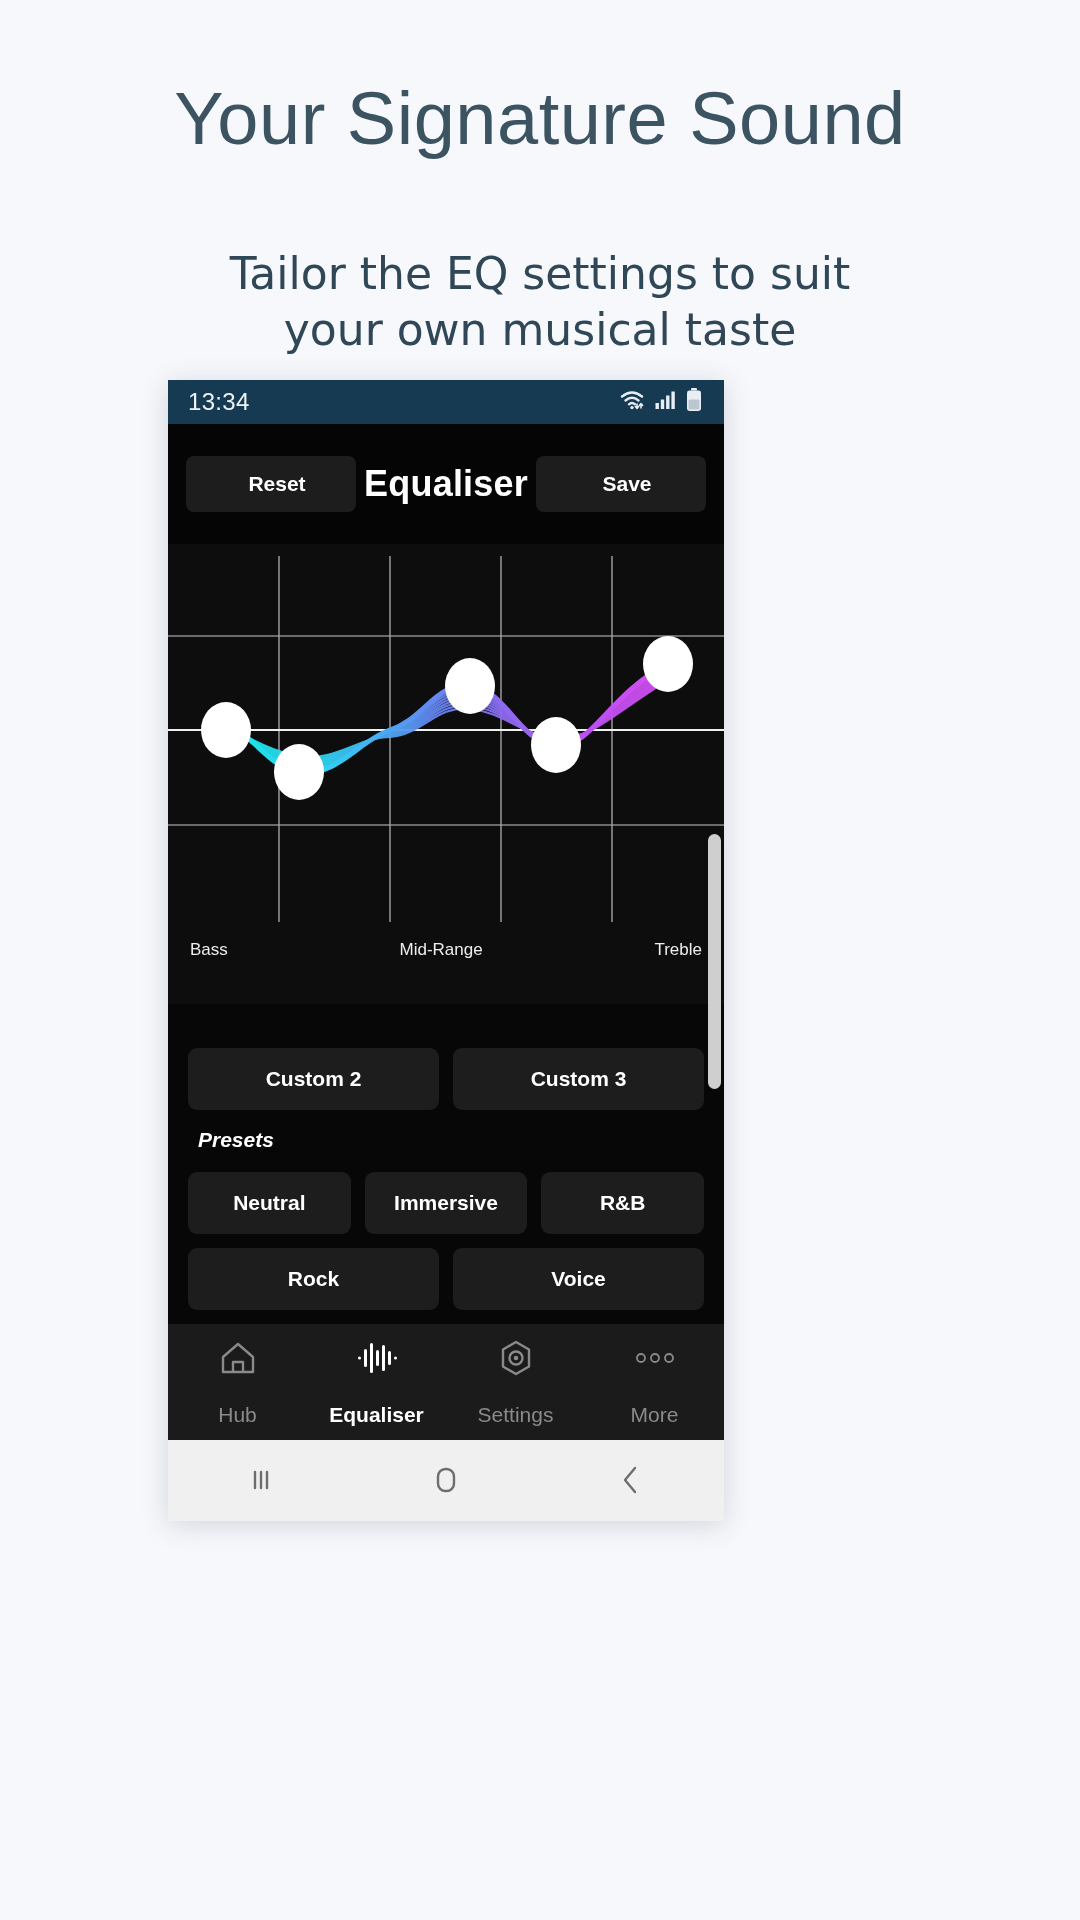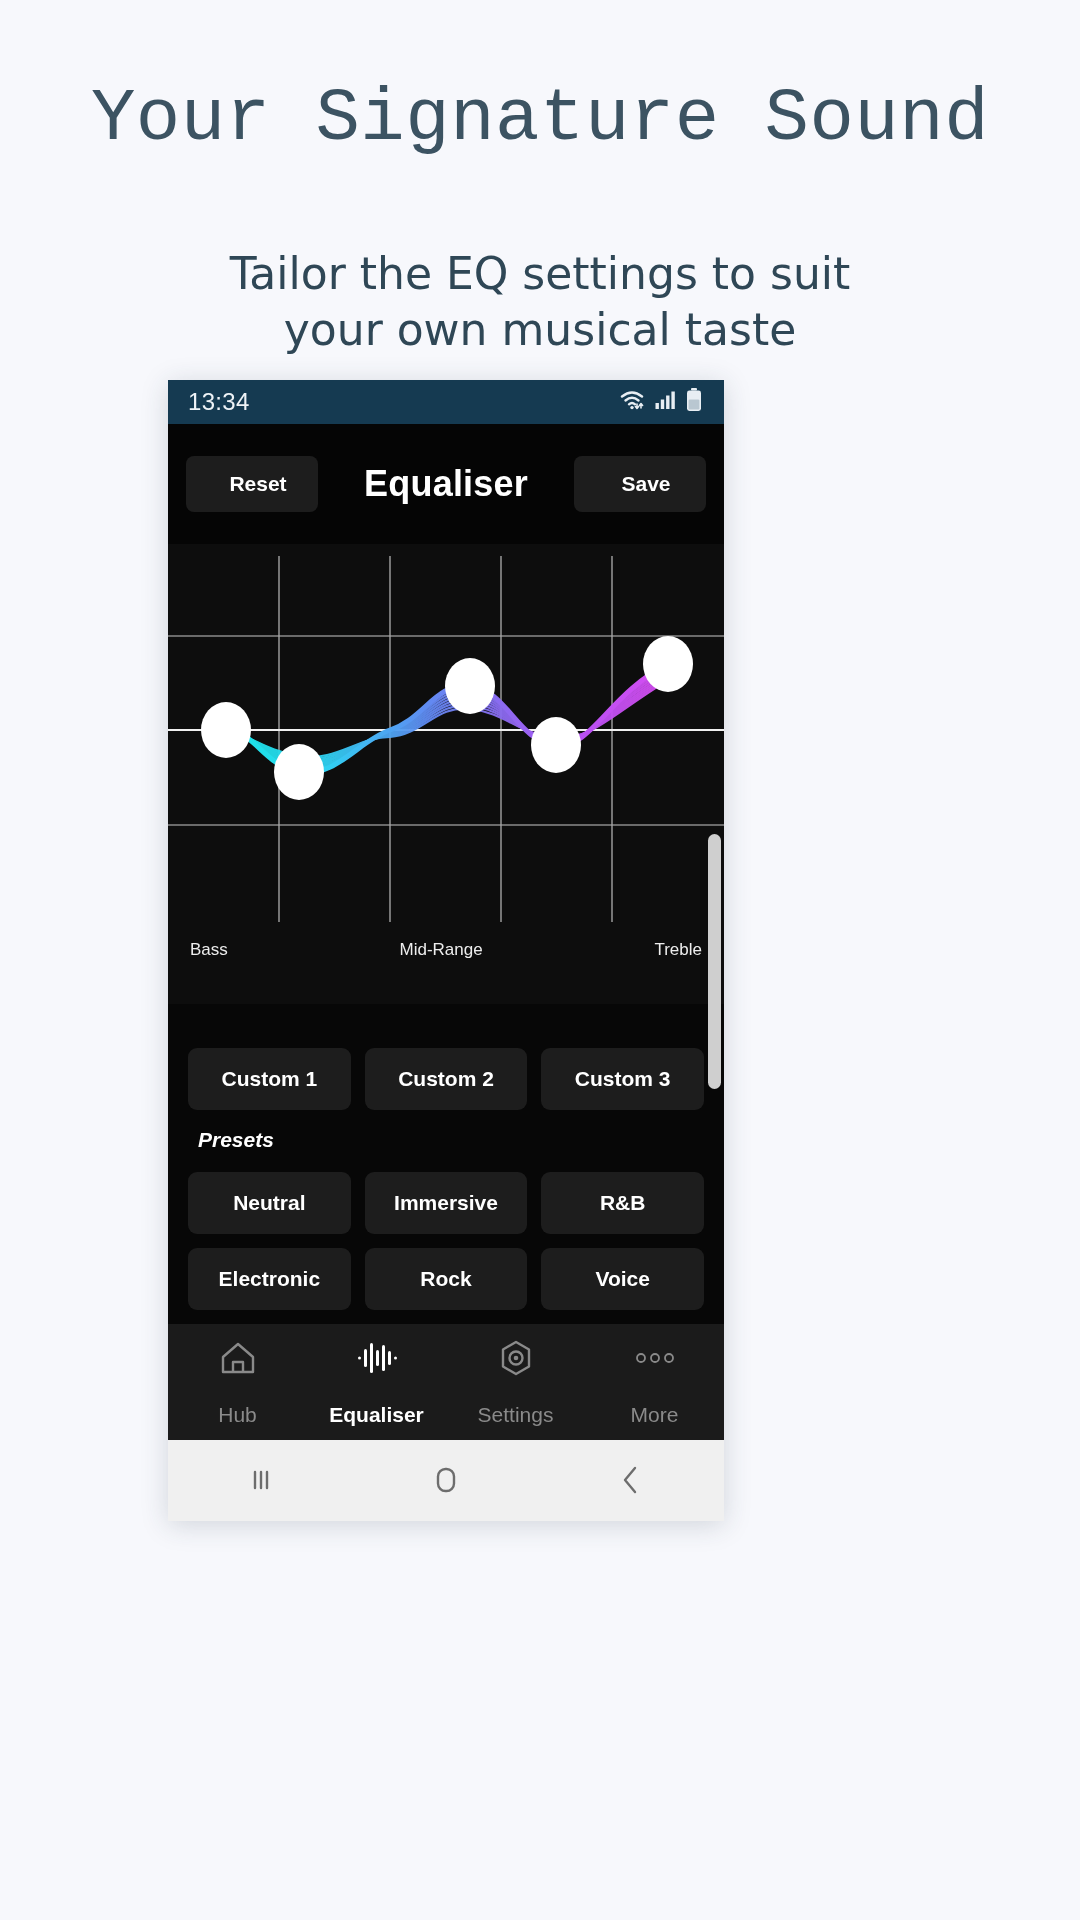--- a/index.html
+++ b/index.html
@@ -16,21 +16,21 @@
     position: relative;
   }
 
   
   .promo {
     width: 1080px;
     padding-top: 78px;
     text-align: center;
   }
   .promo-title {
-    font-family: Liberation Mono, monospace;
+    font-family: Liberation Sans, sans-serif;
     font-size: 74px;
     font-weight: 400;
     letter-spacing: 0.5px;
     color: #3c5362;
     line-height: 1.12;
   }
   .promo-sub {
     margin-top: 85px;
     font-family: "DejaVu Sans", sans-serif;
     font-size: 44px;
@@ -83,21 +83,21 @@
 
   
   .topbar {
     height: 120px;
     display: flex;
     align-items: center;
     padding: 0 18px;
     flex: 0 0 auto;
   }
   .tb-btn {
-    width: 132px;
+    width: 170px;
     height: 56px;
     background: #1d1d1d;
     border-radius: 8px;
     border: none;
     color: #ffffff;
     font-size: 21px;
     font-weight: bold;
     font-family: "Liberation Sans", sans-serif;
     display: flex;
     align-items: center;
@@ -337,34 +337,32 @@
 
       <div class="eq-freqlabels">
         <span class="fl-bass">Bass</span>
         <span class="fl-mid">Mid-Range</span>
         <span class="fl-treb">Treble</span>
       </div>
     </div>
 
     <div class="preset-area">
       <div class="btn-row">
-        <button class="p-btn">Custom 1</button>
         <button class="p-btn">Custom 2</button>
         <button class="p-btn">Custom 3</button>
       </div>
 
       <div class="presets-label">Presets</div>
 
       <div class="btn-row">
         <button class="p-btn">Neutral</button>
         <button class="p-btn">Immersive</button>
         <button class="p-btn">R&amp;B</button>
       </div>
       <div class="btn-row">
-        <button class="p-btn">Electronic</button>
         <button class="p-btn">Rock</button>
         <button class="p-btn">Voice</button>
       </div>
     </div>
 
     <div class="bottomnav">
 
       <div class="nav-item">
         <span class="nav-icon">
           <svg width="38" height="36" viewBox="0 0 38 36">

